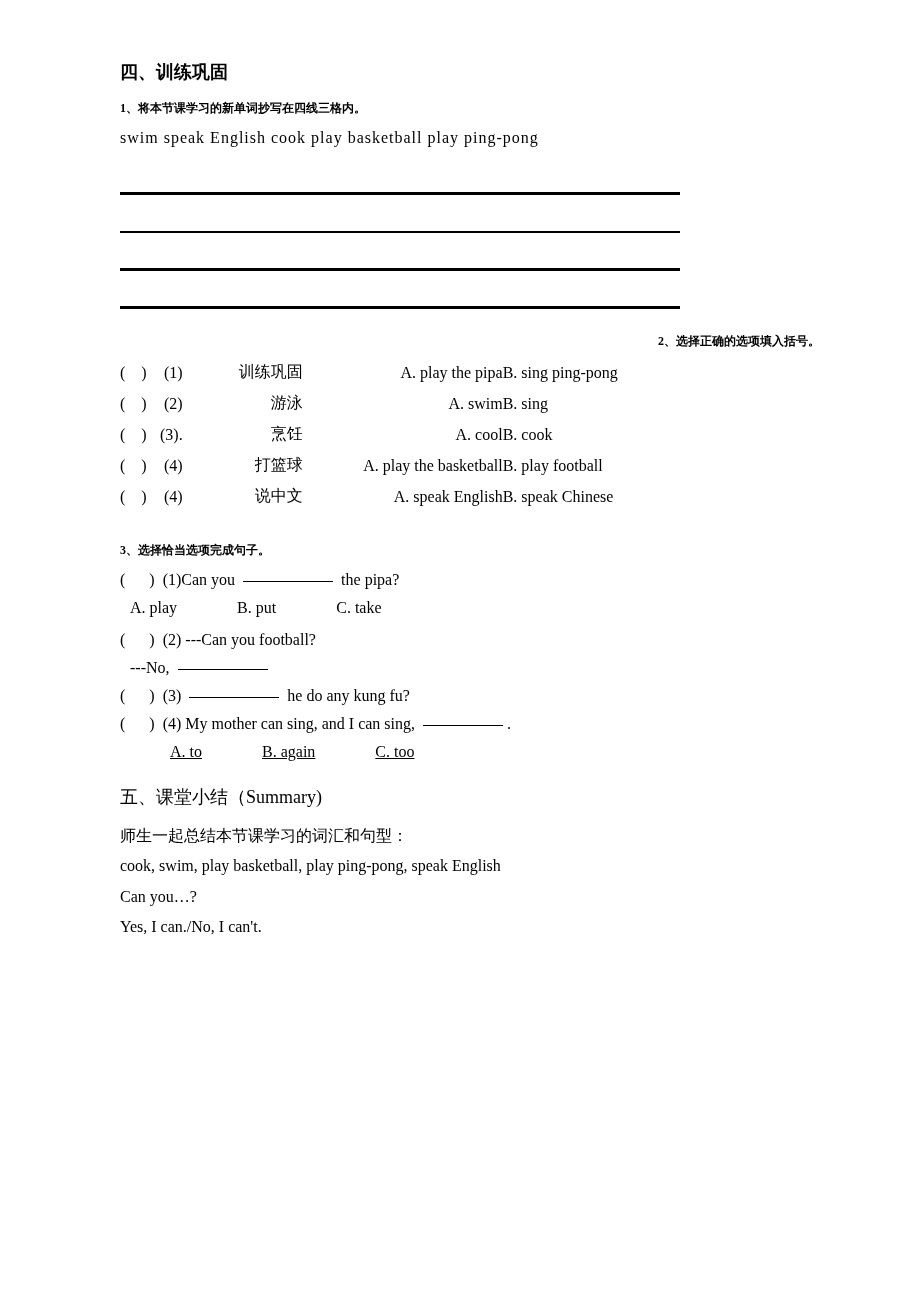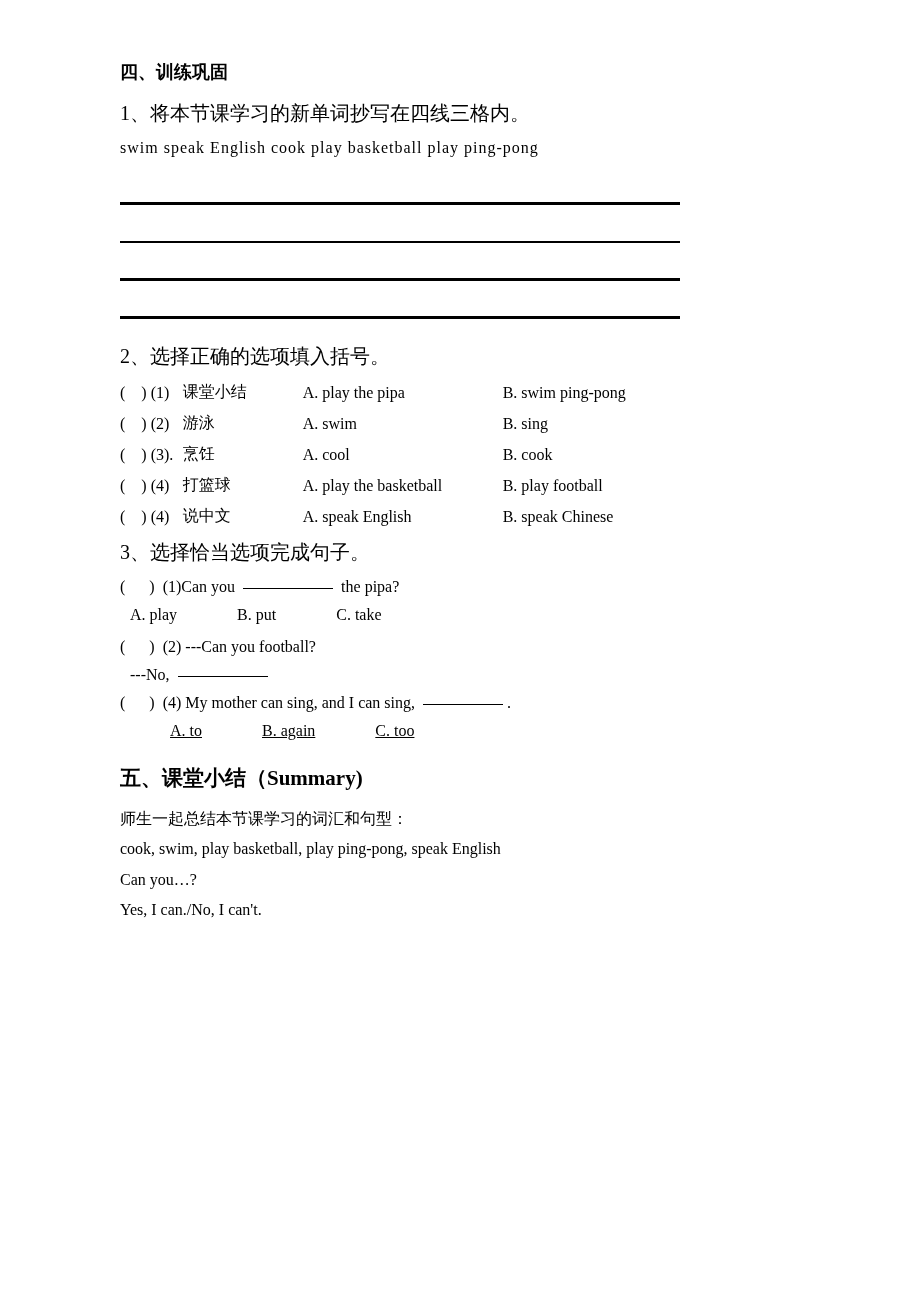--- a/index.html
+++ b/index.html
@@ -18,22 +18,23 @@
       padding: 60px 100px 60px 120px;
     }
 
     .section-title {
       font-size: 18px;
       font-weight: bold;
       margin-bottom: 16px;
     }
 
     .question-title {
-      font-size: 20px;
+      font-size: 12px;
       margin-bottom: 12px;
+      font-weight: bold;
     }
 
     .vocab-line {
       font-size: 16px;
       margin-bottom: 16px;
       letter-spacing: 1px;
     }
 
     .writing-lines {
       margin: 8px 0 24px 0;
@@ -46,20 +47,21 @@
       width: 560px;
     }
 
     .writing-line.thick {
       border-bottom: 3px solid #000;
     }
 
     .section2 {
       margin-top: 21px;
       margin-bottom: 10px;
+      text-align: right;
     }
 
     .choice-row {
       display: flex;
       align-items: center;
       margin-bottom: 10px;
       font-size: 16px;
     }
 
     .choice-num {
@@ -75,40 +77,40 @@
     .choice-a {
       display: inline-block;
       width: 200px;
     }
 
     .choice-b {
       display: inline-block;
     }
 
     .section3 {
-      margin-top: 12px;
+      margin-top: 35px;
     }
 
     .sentence-row {
       margin-bottom: 10px;
       font-size: 16px;
     }
 
     .options-row {
       display: flex;
       gap: 60px;
       margin-bottom: 14px;
       font-size: 16px;
       margin-left: 10px;
       text-align: right;
     }
 
     .summary-title {
-      font-size: 21px;
-      font-weight: bold;
+      font-size: 18px;
+      font-weight: normal;
       margin-top: 24px;
       margin-bottom: 12px;
     }
 
     .summary-text {
       font-size: 16px;
       line-height: 1.9;
     }
   </style>
 </head>
@@ -127,23 +129,23 @@
 </div>
 
 <div class="section2">
   <div class="question-title">2、选择正确的选项填入括号。</div>
 
   <div class="choice-row">
     <span>(</span>
     <span>&nbsp;&nbsp;&nbsp;&nbsp;</span>
     <span>)</span>
     <span class="choice-num">&nbsp;(1)</span>
-    <span class="choice-chinese">课堂小结</span>
+    <span class="choice-chinese">训练巩固</span>
     <span class="choice-a">A. play the pipa</span>
-    <span class="choice-b">B. swim ping-pong</span>
+    <span class="choice-b">B. sing ping-pong</span>
   </div>
 
   <div class="choice-row">
     <span>(</span>
     <span>&nbsp;&nbsp;&nbsp;&nbsp;</span>
     <span>)</span>
     <span class="choice-num">&nbsp;(2)</span>
     <span class="choice-chinese">游泳</span>
     <span class="choice-a">A. swim</span>
     <span class="choice-b">B. sing</span>
@@ -198,20 +200,26 @@
   <div class="sentence-row">
     <span>(</span>
     <span>&nbsp;&nbsp;&nbsp;&nbsp;</span>
     <span>)</span>
     <span>&nbsp;(2) ---Can you football?</span>
   </div>
   <div class="sentence-row" style="margin-left:10px;">
     <span>---No, <span style="display:inline-block;width:90px;border-bottom:1px solid #000;height:1px;vertical-align:middle;margin:0 4px;"></span></span>
   </div>
 
+  <div class="sentence-row">
+    <span>(</span>
+    <span>&nbsp;&nbsp;&nbsp;&nbsp;</span>
+    <span>)</span>
+    <span>&nbsp;(3) <span style="display:inline-block;width:90px;border-bottom:1px solid #000;height:1px;vertical-align:middle;margin:0 4px;"></span> he do any kung fu?</span>
+  </div>
 
   <div class="sentence-row">
     <span>(</span>
     <span>&nbsp;&nbsp;&nbsp;&nbsp;</span>
     <span>)</span>
     <span>&nbsp;(4) My mother can sing, and I can sing, <span style="display:inline-block;width:80px;border-bottom:1px solid #000;height:1px;vertical-align:middle;margin:0 4px;"></span>.</span>
   </div>
   <div class="options-row" style="margin-left:50px;text-decoration:underline;">
     <span>A. to</span>
     <span>B. again</span>

